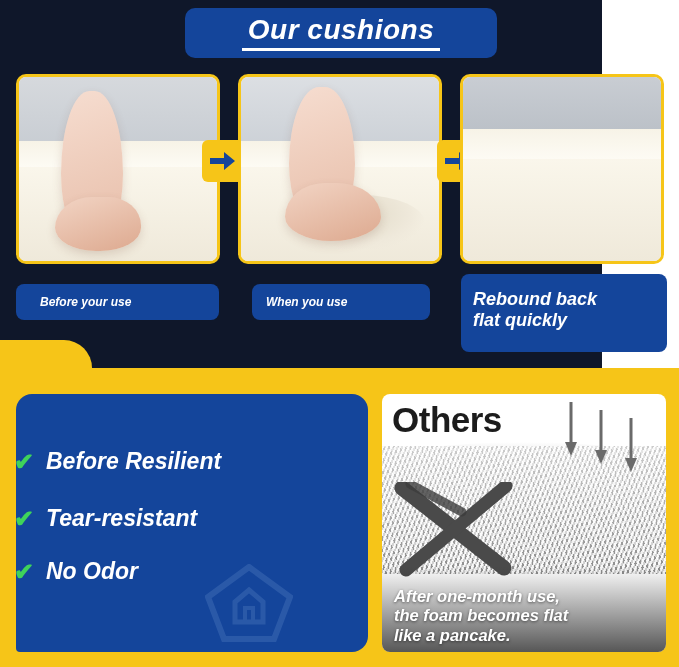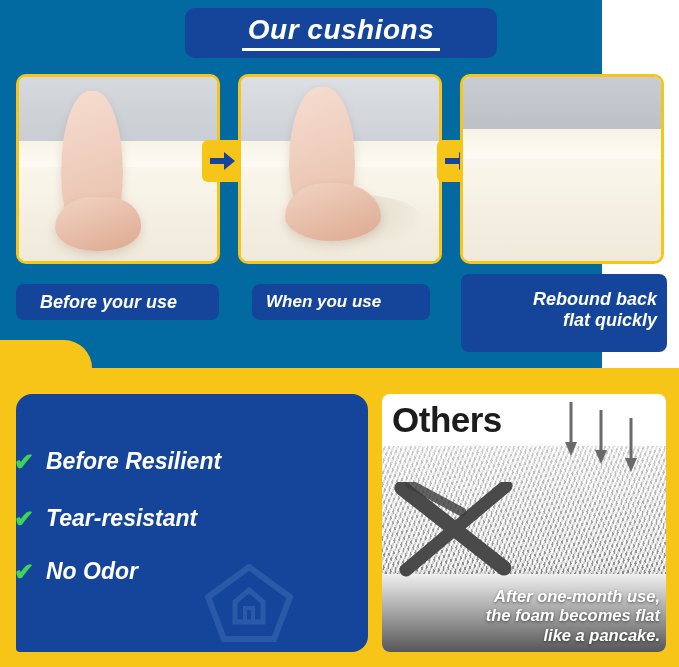--- a/index.html
+++ b/index.html
@@ -5,22 +5,21 @@
   * { box-sizing: border-box; margin: 0; padding: 0; }
   html, body {
     width: 679px; height: 667px;
     background: #ffffff;
     font-family: "Liberation Sans", sans-serif;
     overflow: hidden;
   }
   .page {
     position: relative;
     width: 602px; height: 667px;
-    background: #0369a1;
-    text-align: right;
+    background: #0f172a;
   }
 
   
   .title-banner {
     position: absolute;
     left: 185px; top: 8px;
     width: 312px; height: 50px;
     background: #14459b;
     border-radius: 10px;
     display: flex;
@@ -111,27 +110,27 @@
     color: #ffffff;
     font-weight: bold;
     font-style: italic;
     display: flex;
     align-items: center;
     padding: 0 14px;
   }
   #caption-1 {
     left: 16px; top: 284px;
     width: 203px; height: 36px;
-    font-size: 18px;
+    font-size: 12px;
     padding-left: 24px;
   }
   #caption-2 {
     left: 252px; top: 284px;
     width: 178px; height: 36px;
-    font-size: 17px;
+    font-size: 12px;
   }
   #caption-3 {
     left: 461px; top: 274px;
     width: 206px; height: 78px;
     font-size: 18px;
     line-height: 1.14;
     display: block;
     padding: 15px 10px 0 12px;
   }
 

